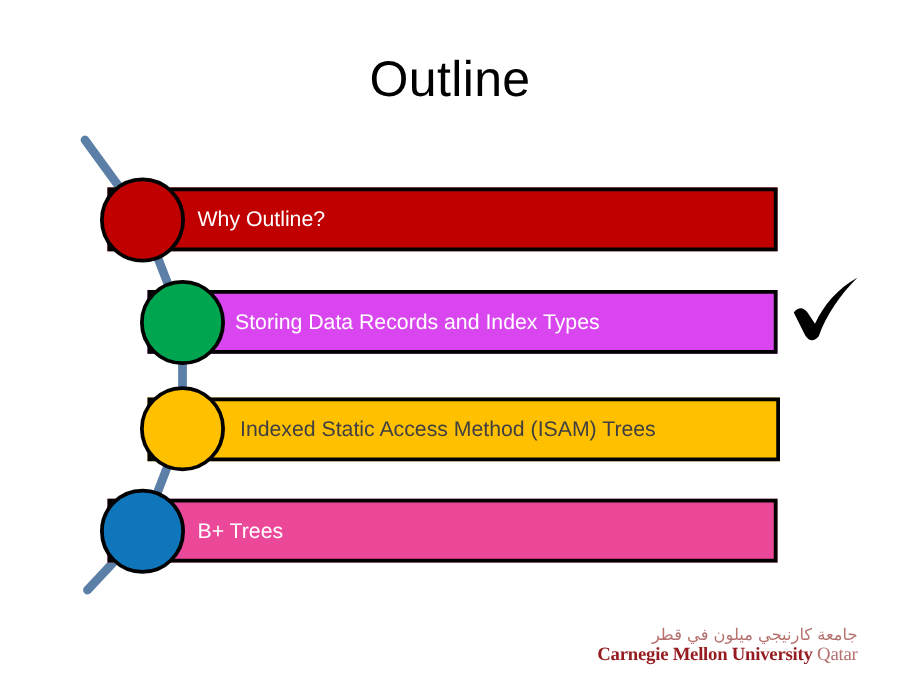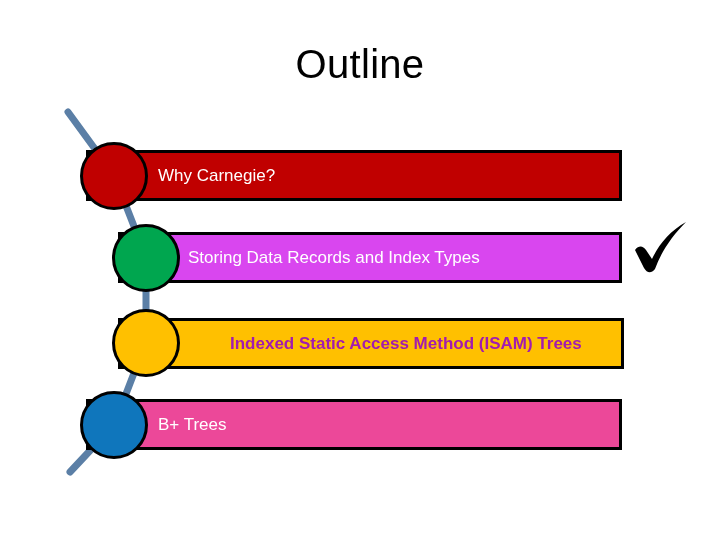--- a/index.html
+++ b/index.html
@@ -65,21 +65,21 @@
     line-height: 1;
   }
 
   .bar-red    { left: 86px;  top: 150px; width: 536px; height: 51px; background: #C00000; }
   .bar-green  { left: 118px; top: 232px; width: 504px; height: 51px; background: #d946ef; }
   .bar-yellow { left: 118px; top: 318px; width: 506px; height: 51px; background: #FFC000; }
   .bar-blue   { left: 86px;  top: 399px; width: 536px; height: 51px; background: #ec4899; }
 
   .bar-red    .bar-label { color: #FFFFFF; margin-left: 69px; }
   .bar-green  .bar-label { color: #FFFFFF; margin-left: 67px; }
-  .bar-yellow .bar-label { color: #a21caf; margin-left: 109px; font-weight: bold; }
+  .bar-yellow .bar-label { color: #404040; margin-left: 71px; }
   .bar-blue   .bar-label { color: #FFFFFF; margin-left: 69px; }
 
   
   .node-circle {
     position: absolute;
     box-sizing: border-box;
     width: 68px;
     height: 68px;
     border-radius: 50%;
     border: 3px solid #000000;
@@ -141,21 +141,21 @@
 
 <div id="slide">
 
   <div id="slide-title">Outline</div>
 
   <svg id="connector" viewBox="0 0 720 540" width="720" height="540" aria-hidden="true">
     <polyline points="68,112 114,175 146,257 146,342 114,425 70,472" fill="none" stroke="#5B7FA6" stroke-width="7" stroke-linecap="round" stroke-linejoin="round"></polyline>
   </svg>
 
   <div class="bar bar-red">
-    <span class="bar-label">Why Carnegie?</span>
+    <span class="bar-label">Why Outline?</span>
   </div>
   <div class="node-circle circle-red"></div>
 
   <div class="bar bar-green">
     <span class="bar-label">Storing Data Records and Index Types</span>
   </div>
   <div class="node-circle circle-green"></div>
 
   <div class="bar bar-yellow">
     <span class="bar-label">Indexed Static Access Method (ISAM) Trees</span>
@@ -164,14 +164,18 @@
 
   <div class="bar bar-blue">
     <span class="bar-label">B+ Trees</span>
   </div>
   <div class="node-circle circle-blue"></div>
 
   <svg id="checkmark" viewBox="0 0 58 58" width="58" height="58" aria-hidden="true">
     <path d="M3 32 C7 27 11 28 14 32 L20 41 C27 26 38 13 54 4 C40 18 29 34 23 51 C19 56 15 55 12 50 Z" fill="#000000"></path>
   </svg>
 
+  <div id="logo">
+    <span id="logo-arabic">جامعة كارنيجي ميلون في قطر</span>
+    <span id="logo-latin"><span id="logo-cmu">Carnegie Mellon University</span><span id="logo-qatar"> Qatar</span></span>
+  </div>
 
 </div>
 
 </body></html>

